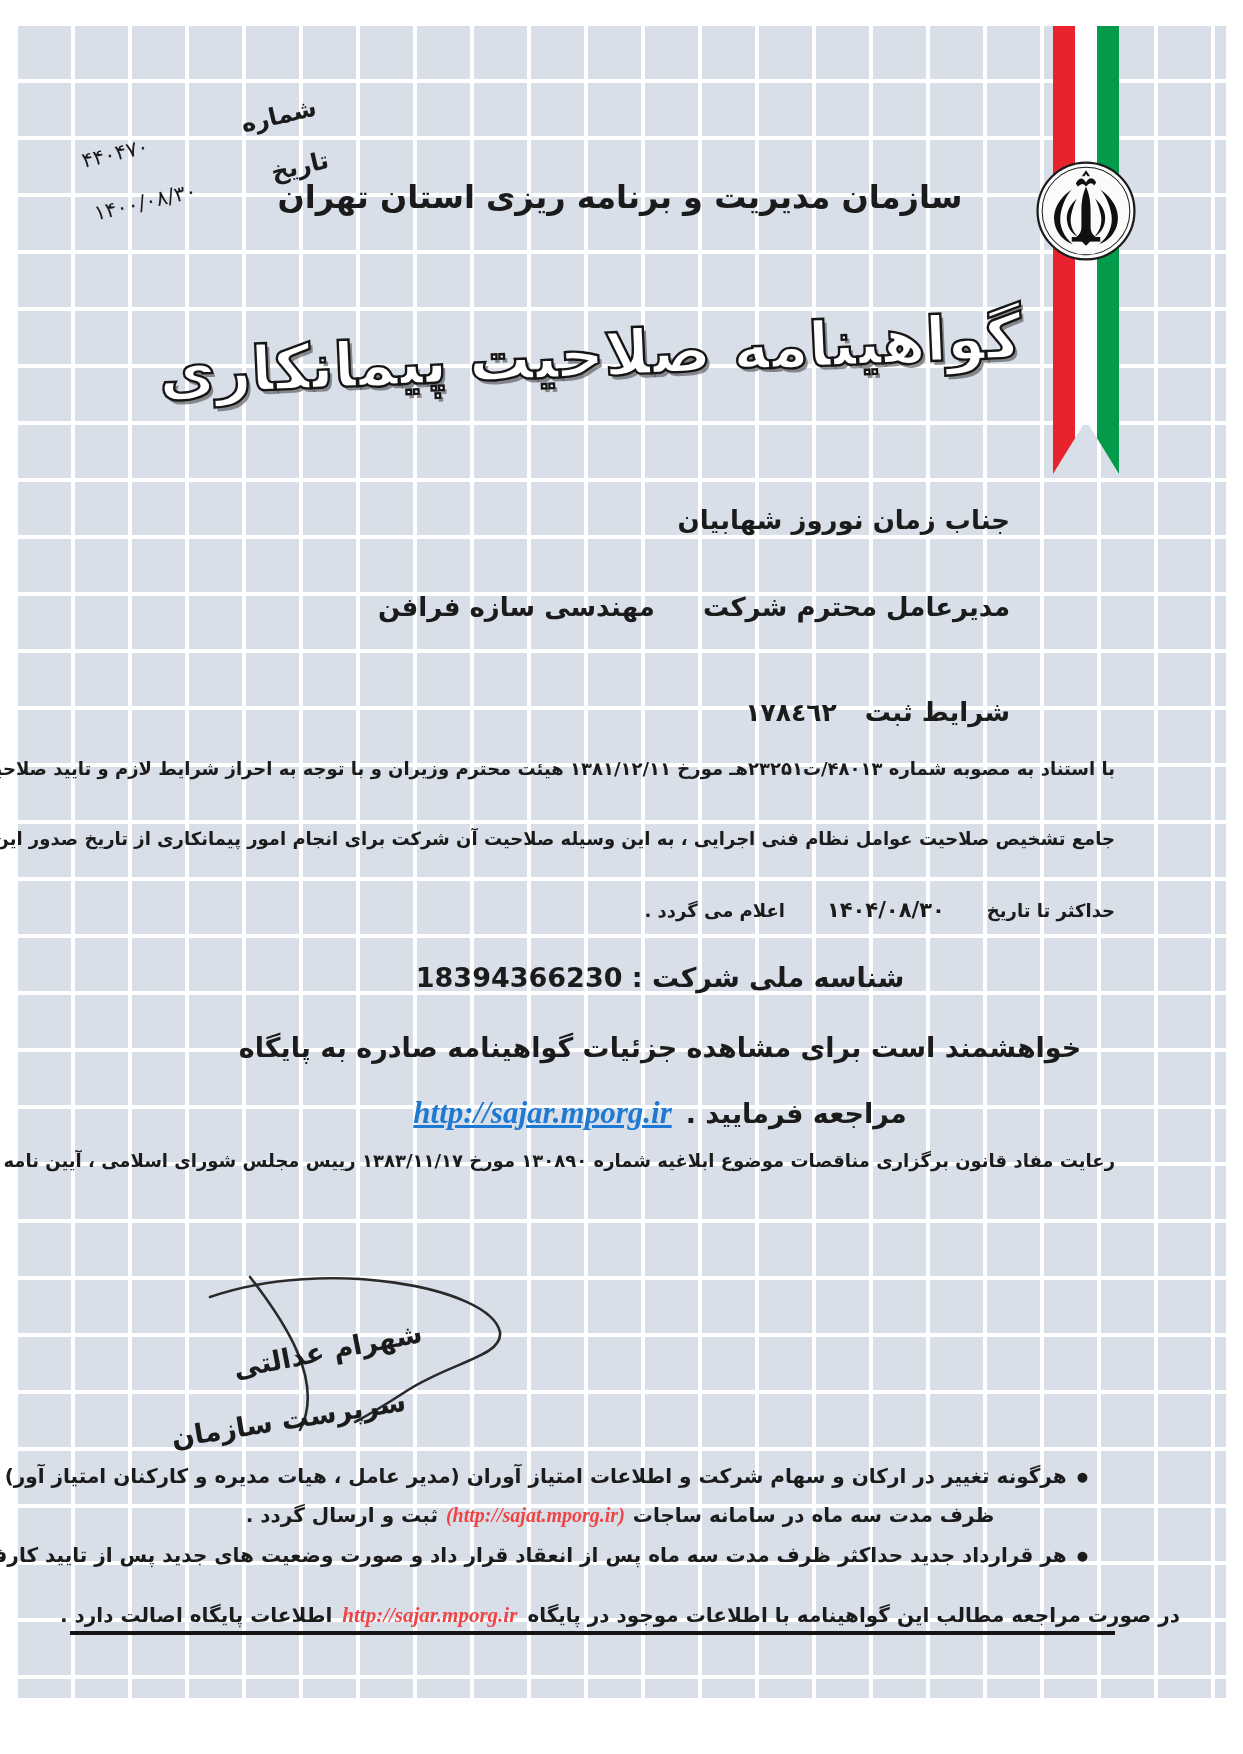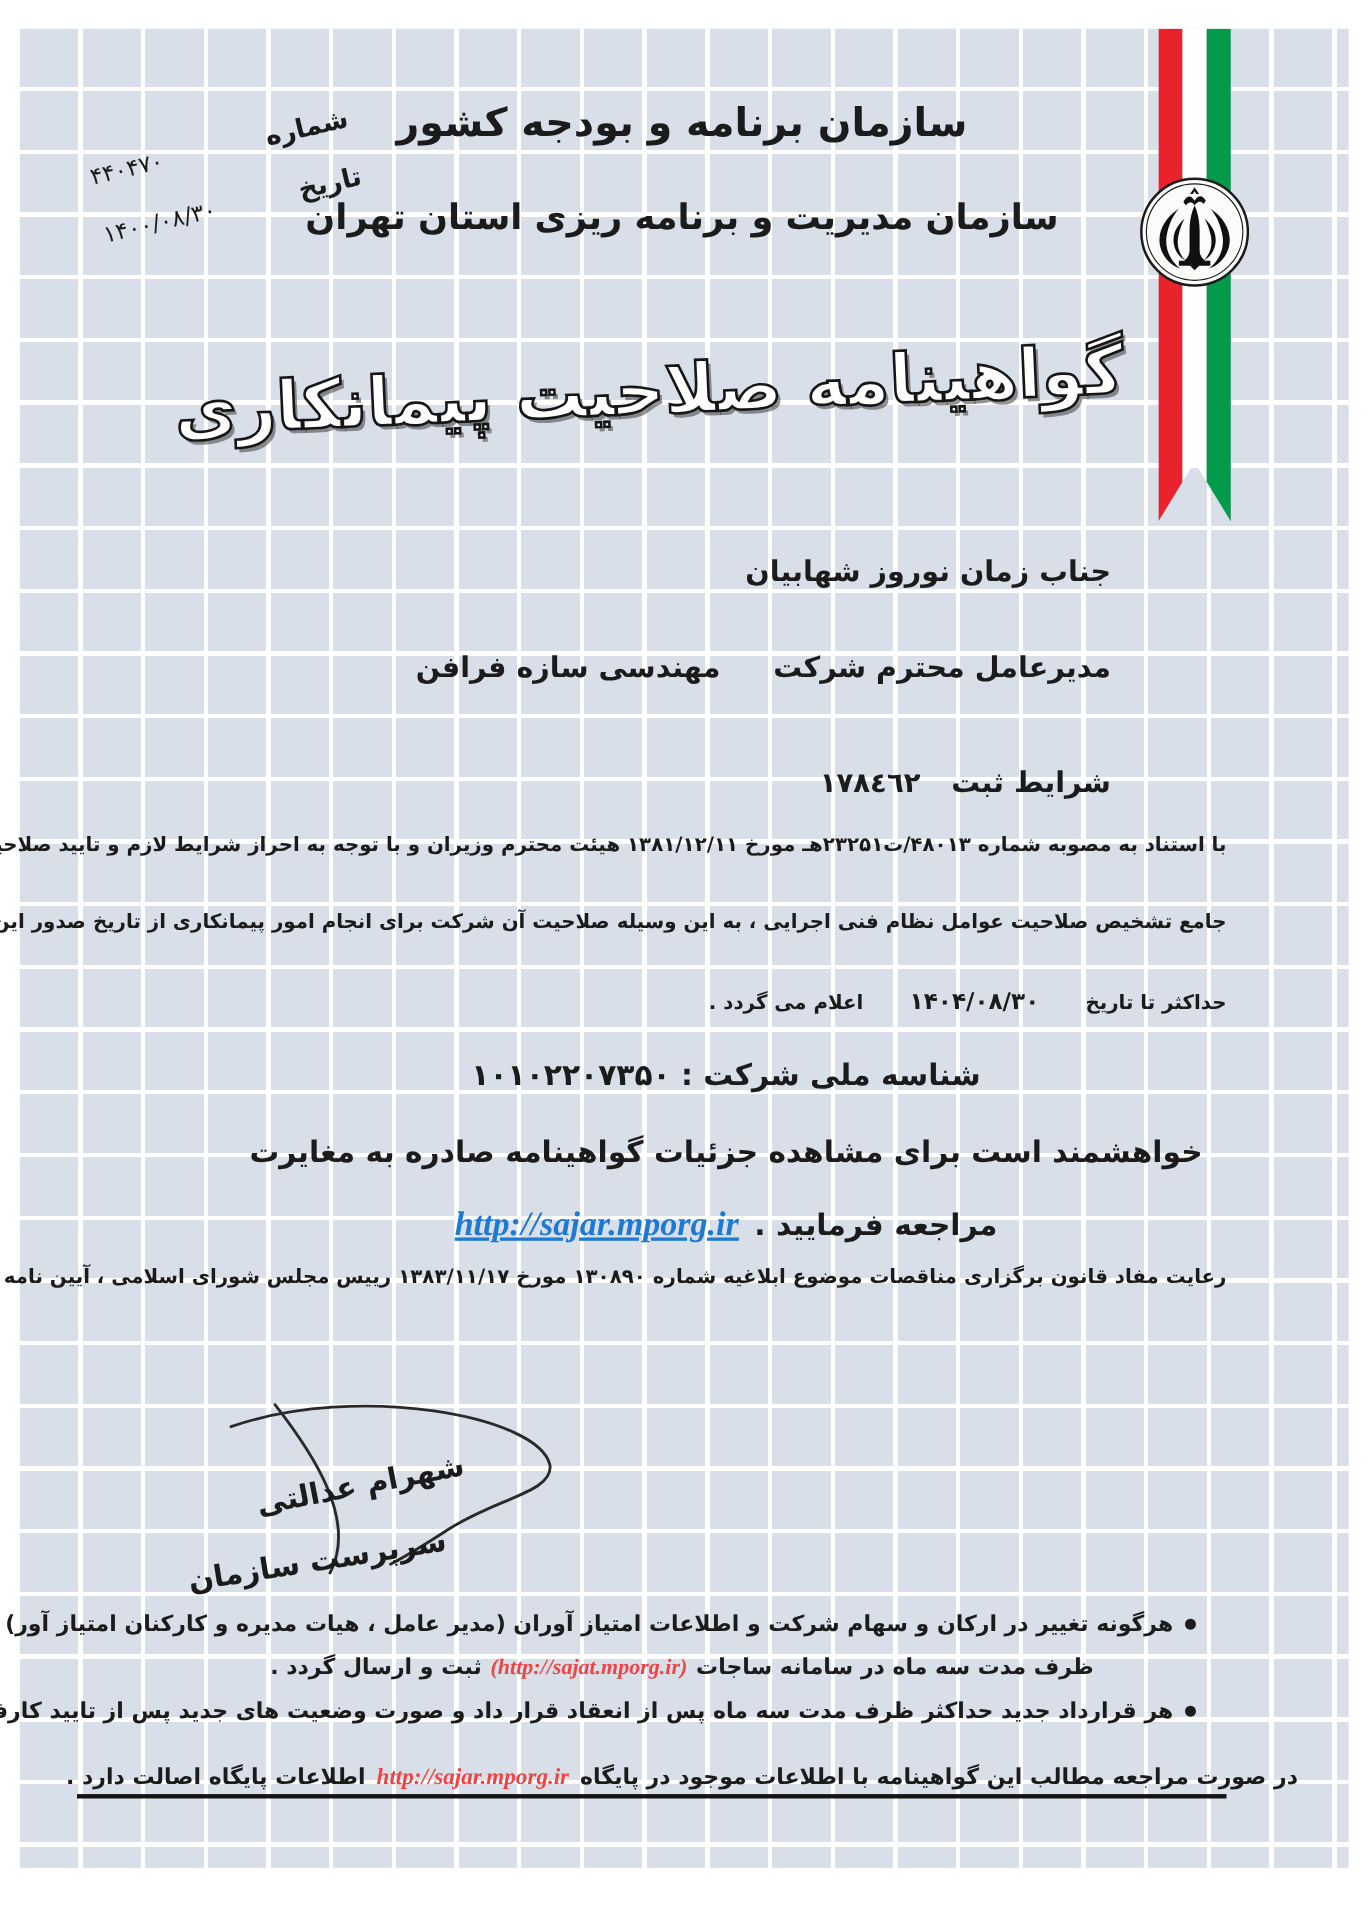--- a/index.html
+++ b/index.html
@@ -104,21 +104,20 @@
         <path d="M50,26 C47,33 45.5,40 45.5,50 L45.5,66 C45.5,70 44,73 41,75 L50,84 L59,75 C56,73 54.5,70 54.5,66 L54.5,50 C54.5,40 53,33 50,26 Z"></path>
         <path d="M36,75.5 h28 v4.5 h-28 z"></path>
         <path d="M36,29 C24,37 17,49 19,61 C20.5,71 28,79.5 37,82.5 C28,75 23.5,65 25,54 C26.5,44 30.5,35.5 36,29 Z"></path>
         <path d="M41,38 C34,44 30,52 31.5,60.5 C32.5,67 36.5,72.5 42,75.5 C36,69.5 33.8,61.5 35.5,53.5 C36.8,47.5 38.5,42.5 41,38 Z"></path>
         <path d="M64,29 C76,37 83,49 81,61 C79.5,71 72,79.5 63,82.5 C72,75 76.5,65 75,54 C73.5,44 69.5,35.5 64,29 Z"></path>
         <path d="M59,38 C66,44 70,52 68.5,60.5 C67.5,67 63.5,72.5 58,75.5 C64,69.5 66.2,61.5 64.5,53.5 C63.2,47.5 61.5,42.5 59,38 Z"></path>
       </g>
     </svg>
   </div>
 
-  <div class="abs fa org1">سازمان برنامه و بودجه کشور</div>
   <div class="abs fa org2">سازمان مدیریت و برنامه ریزی استان تهران</div>
 
   <div class="abs refblock">
     <div class="refrow">
       <span class="reflabel fa">شماره</span>
       <span class="refval fa">۴۴۰۴۷۰</span>
     </div>
     <div class="refrow">
       <span class="reflabel fa">تاریخ</span>
       <span class="refval fa">۱۴۰۰/۰۸/۳۰</span>
@@ -140,23 +139,23 @@
   <div class="abs fa bodyline" style="top:758px;">با استناد به مصوبه شماره ۴۸۰۱۳/ت۲۳۲۵۱هـ مورخ ۱۳۸۱/۱۲/۱۱ هیئت محترم وزیران و با توجه به احراز شرایط لازم و تایید صلاحیت آن شرکت در سامانه</div>
   <div class="abs fa bodyline" style="top:828px;">جامع تشخیص صلاحیت عوامل نظام فنی اجرایی ، به این وسیله صلاحیت آن شرکت برای انجام امور پیمانکاری از تاریخ صدور این گواهینامه تا پایان دوره ارزشیابی و</div>
   <div class="abs bodyline body3" style="top:898px;">
     <span class="fa">حداکثر تا تاریخ</span>
     <span class="fa date">۱۴۰۴/۰۸/۳۰</span>
     <span class="fa">اعلام می گردد .</span>
   </div>
 
   <div class="abs fa center-block natid">
     <span>شناسه ملی شرکت :</span>
-    <span>۱۰۱۰۲۲۰۷۳۵۰</span>
+    <span>18394366230</span>
   </div>
-  <div class="abs fa center-block request">خواهشمند است برای مشاهده جزئیات گواهینامه صادره به مغایرت</div>
+  <div class="abs fa center-block request">خواهشمند است برای مشاهده جزئیات گواهینامه صادره به پایگاه</div>
   <div class="abs center-block urlline">
     <span class="biglink">http://sajar.mporg.ir</span>
     <span class="urltail">مراجعه فرمایید .</span>
   </div>
 
   <div class="abs fa bodyline legal1">رعایت مفاد قانون برگزاری مناقصات موضوع ابلاغیه شماره ۱۳۰۸۹۰ مورخ ۱۳۸۳/۱۱/۱۷ رییس مجلس شورای اسلامی ، آیین نامه های اجرایی مربوط و</div>
 
   <div class="abs sig-svg">
     <svg viewBox="0 0 330 180" width="330" height="180" fill="none" stroke="#2a2a2a" stroke-width="2.6" stroke-linecap="round">
       <path d="M15,35 C130,-5 295,25 305,70 C308,95 255,100 210,130 C190,143 175,152 160,160"></path>

